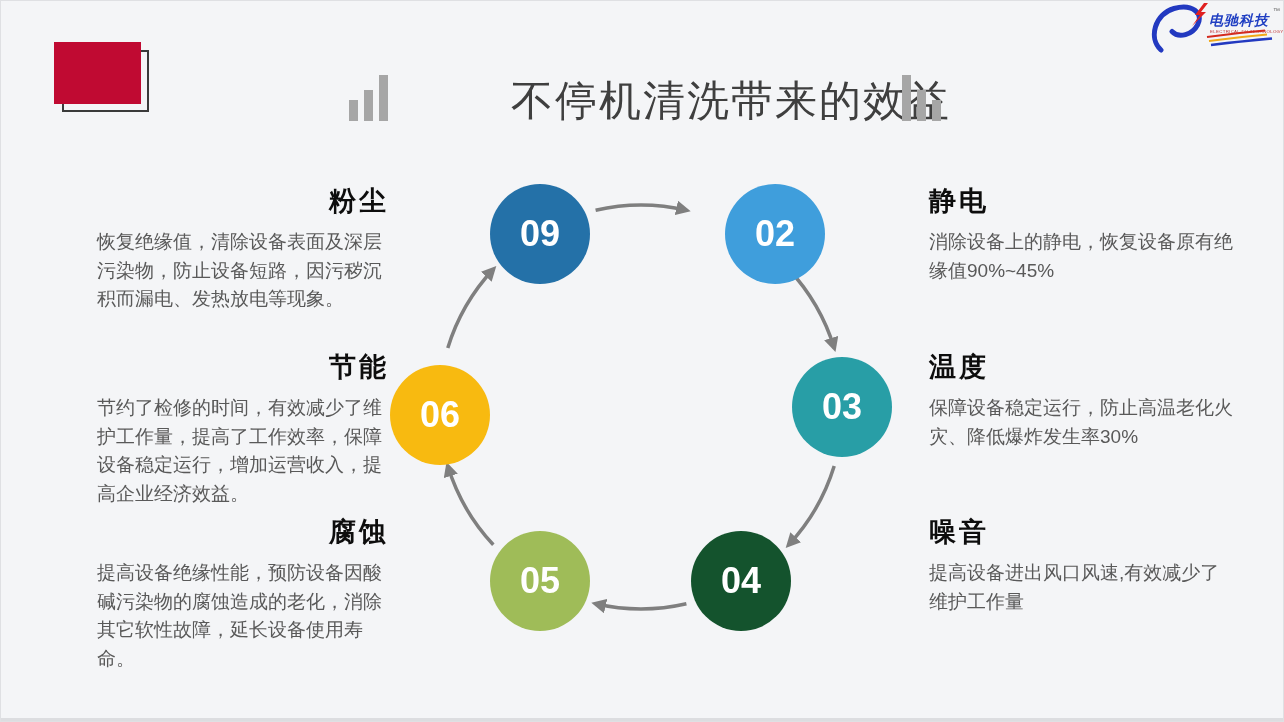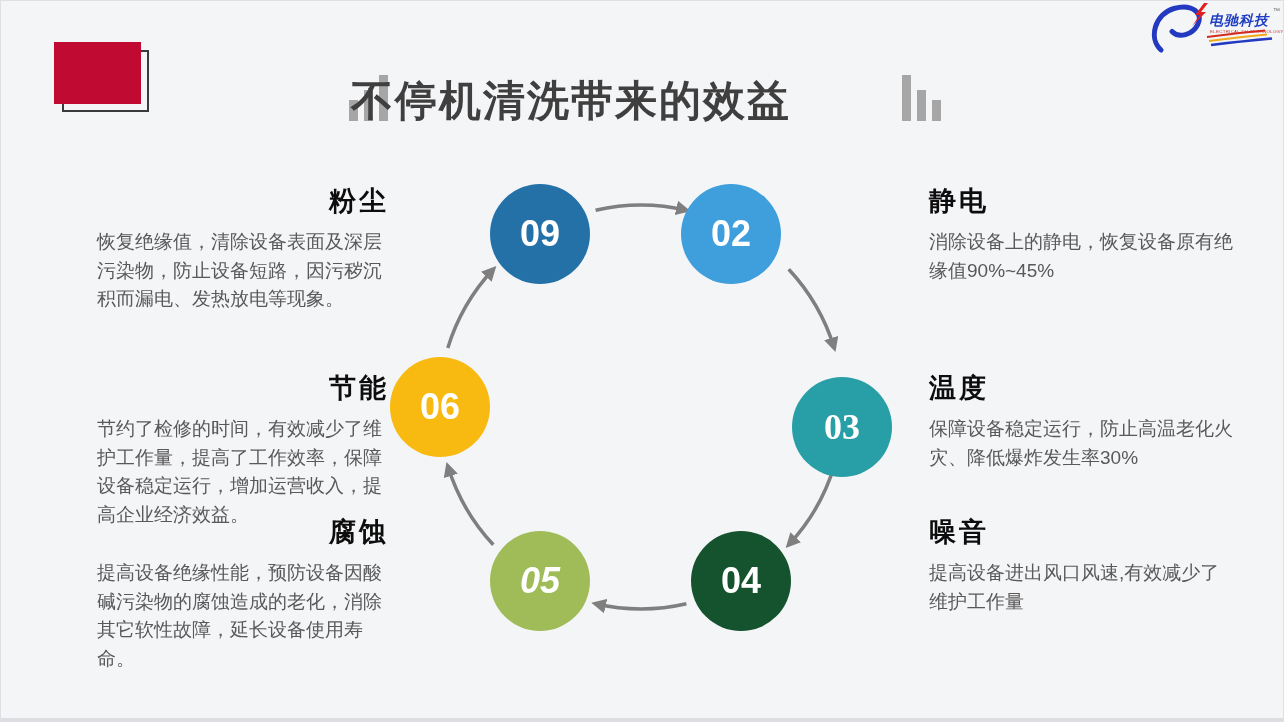--- a/index.html
+++ b/index.html
@@ -25,21 +25,21 @@
     background:#C00A32;
   }
   .section-title {
     position:absolute; left:174px; top:50px;
     font-size:38px; font-weight:700; color:#C00A32; letter-spacing:4px;
   }
 
   
   .main-title {
     position:absolute; left:350px; top:72px; width:600px;
-    text-align:left; font-size:42px; font-weight:700; color:#3f3f3f;
+    text-align:right; font-size:42px; font-weight:400; color:#3f3f3f;
     letter-spacing:2px; white-space:nowrap;
   }
   .deco-bars { position:absolute; display:flex; align-items:flex-end; gap:6px; height:46px; }
   .deco-bars.left  { left:348px; top:74px; }
   .deco-bars.right { left:901px; top:74px; }
   .deco-bars span { display:block; width:9px; background:#a6a6a6; }
   .h-s { height:21px; } .h-m { height:31px; } .h-l { height:46px; }
 
   
   .logo { position:absolute; left:1150px; top:2px; width:132px; height:54px; }
@@ -49,35 +49,35 @@
   .block.left  { left:96px;  text-align:left; }
   .block.right { left:928px; width:308px; }
   .block.left .heading { text-align:right; }
   .heading {
     font-size:27px; font-weight:700; color:#0d0d0d;
     letter-spacing:3px; margin-bottom:9px;
   }
   .body-text { font-size:19px; color:#595959; line-height:1.5; }
 
   .pos-row1 { top:182px; }
-  .pos-row2 { top:348px;margin-top:21px; }
+  .pos-row2 { top:348px; }
   .pos-row3 { top:513px; }
 
   
   .circle {
     position:absolute; width:100px; height:100px; border-radius:50%;
     display:flex; align-items:center; justify-content:center;
     color:#ffffff; font-size:36px; font-weight:700;
   }
   .c1 { left:489px; top:183px; }
-  .c2 { left:680px; top:183px; }
-  .c3 { left:791px; top:376px;font-family:Liberation Serif, serif; }
+  .c2 { left:724px; top:183px; }
+  .c3 { left:791px; top:356px; }
   .c4 { left:690px; top:530px; }
-  .c5 { left:489px; top:530px;font-style:italic; }
-  .c6 { left:389px; top:356px; }
+  .c5 { left:489px; top:530px; }
+  .c6 { left:389px; top:364px; }
 
   .arrows-svg { position:absolute; left:0; top:0; pointer-events:none; }
 </style>
 </head>
 <body>
 
 <div class="slide">
 
   <div class="badge-outline"></div>
   <div class="badge-fill"></div>

